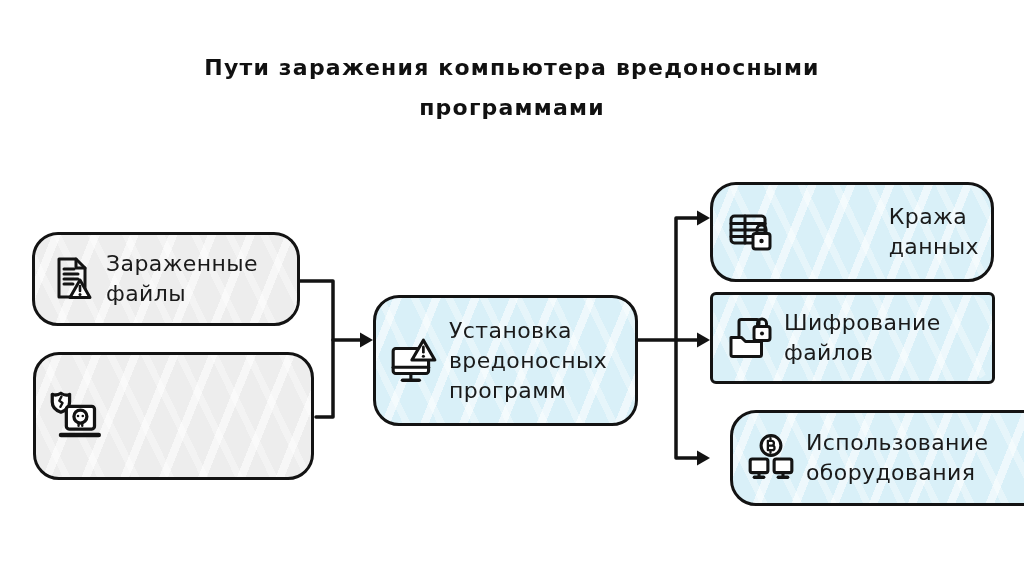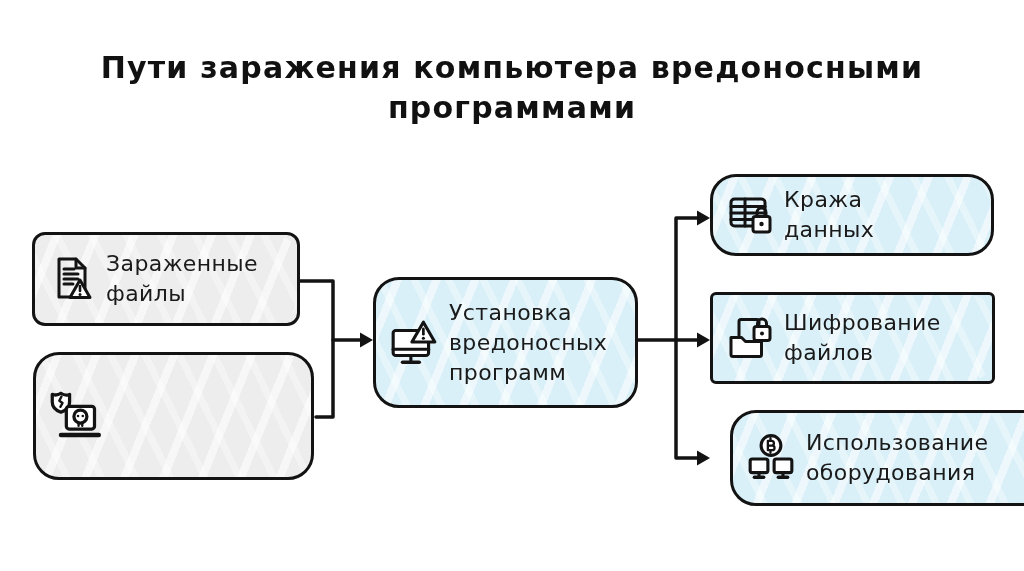--- a/index.html
+++ b/index.html
@@ -3,21 +3,21 @@
 <meta charset="utf-8">
 <style>
   html,body{margin:0;padding:0;}
   body{
     width:1024px;height:571px;position:relative;background:#ffffff;
     font-family:"DejaVu Sans","Liberation Sans",sans-serif;color:#1a1a1a;
     overflow:hidden;
   }
   .title{
     position:absolute;left:0;top:48px;width:1024px;text-align:center;
-    font-size:30px;font-weight:700;line-height:40px;letter-spacing:1.2px;
+    font-size:22px;font-weight:700;line-height:40px;letter-spacing:1.2px;
     color:#111;white-space:pre-line;
   }
   .connectors{position:absolute;left:0;top:0;pointer-events:none;}
   .node{
     position:absolute;box-sizing:border-box;
     border:3px solid #131313;border-radius:26px;
     display:flex;align-items:center;gap:10px;padding:0 12px 0 13px;
     overflow:hidden;
   }
   .node::before{
@@ -27,24 +27,24 @@
       repeating-linear-gradient(64deg, rgba(255,255,255,0) 0 24px, rgba(255,255,255,.35) 24px 31px);
   }
   .node>*{position:relative;z-index:1;}
   .node.gray{background:#ededed;}
   .node.blue{background:#d9f0f8;}
   .node .label{
     font-size:22px;line-height:30px;letter-spacing:.4px;white-space:pre-line;
   }
   .node .icon{flex:0 0 auto;display:block;}
   .icon svg{display:block;}
-  #n-infected { left:32px;  top:232px; width:268px; height:94px;border-radius:13px;  }
+  #n-infected { left:32px;  top:232px; width:268px; height:94px;  }
   #n-vuln     { left:33px;  top:352px; width:281px; height:128px; }
-  #n-install  { left:373px; top:277px; width:265px; height:131px; }
-  #n-theft    { left:710px; top:174px; width:284px; height:82px;  }
+  #n-install  { left:373px; top:295px; width:265px; height:131px; }
+  #n-theft    { left:710px; top:182px; width:284px; height:100px;justify-content:space-between;  }
   #n-encrypt  { left:710px; top:292px; width:285px; height:92px;border-radius:6px;  }
   #n-hardware { left:730px; top:410px; width:341px; height:96px;  }
 </style>
 </head>
 <body>
 
 <div class="title">Пути заражения компьютера вредоносными
 программами</div>
 
 <svg class="connectors" width="1024" height="571" viewBox="0 0 1024 571">

